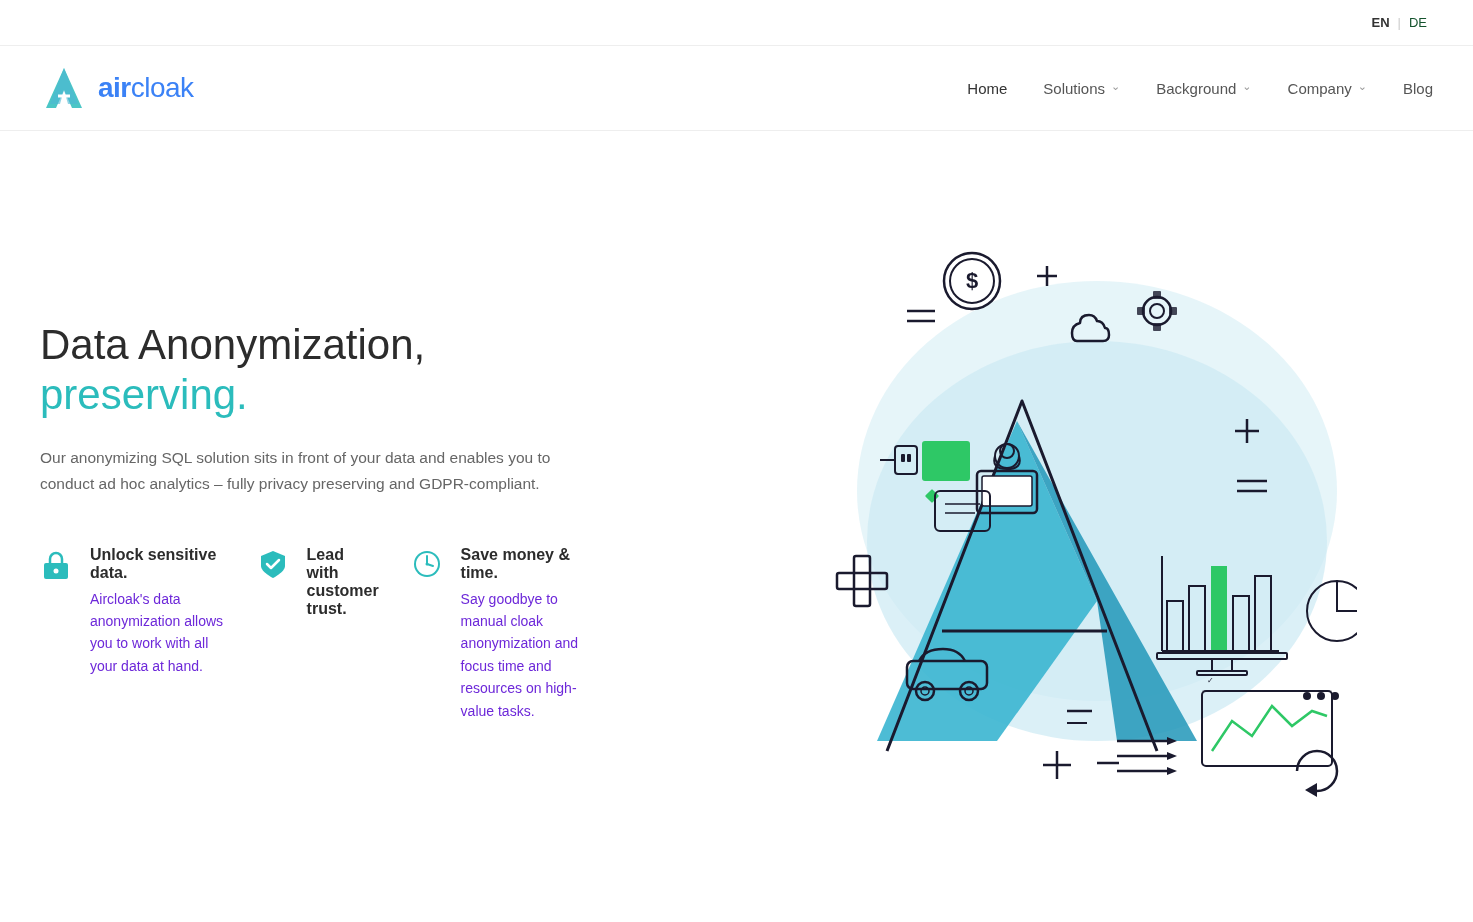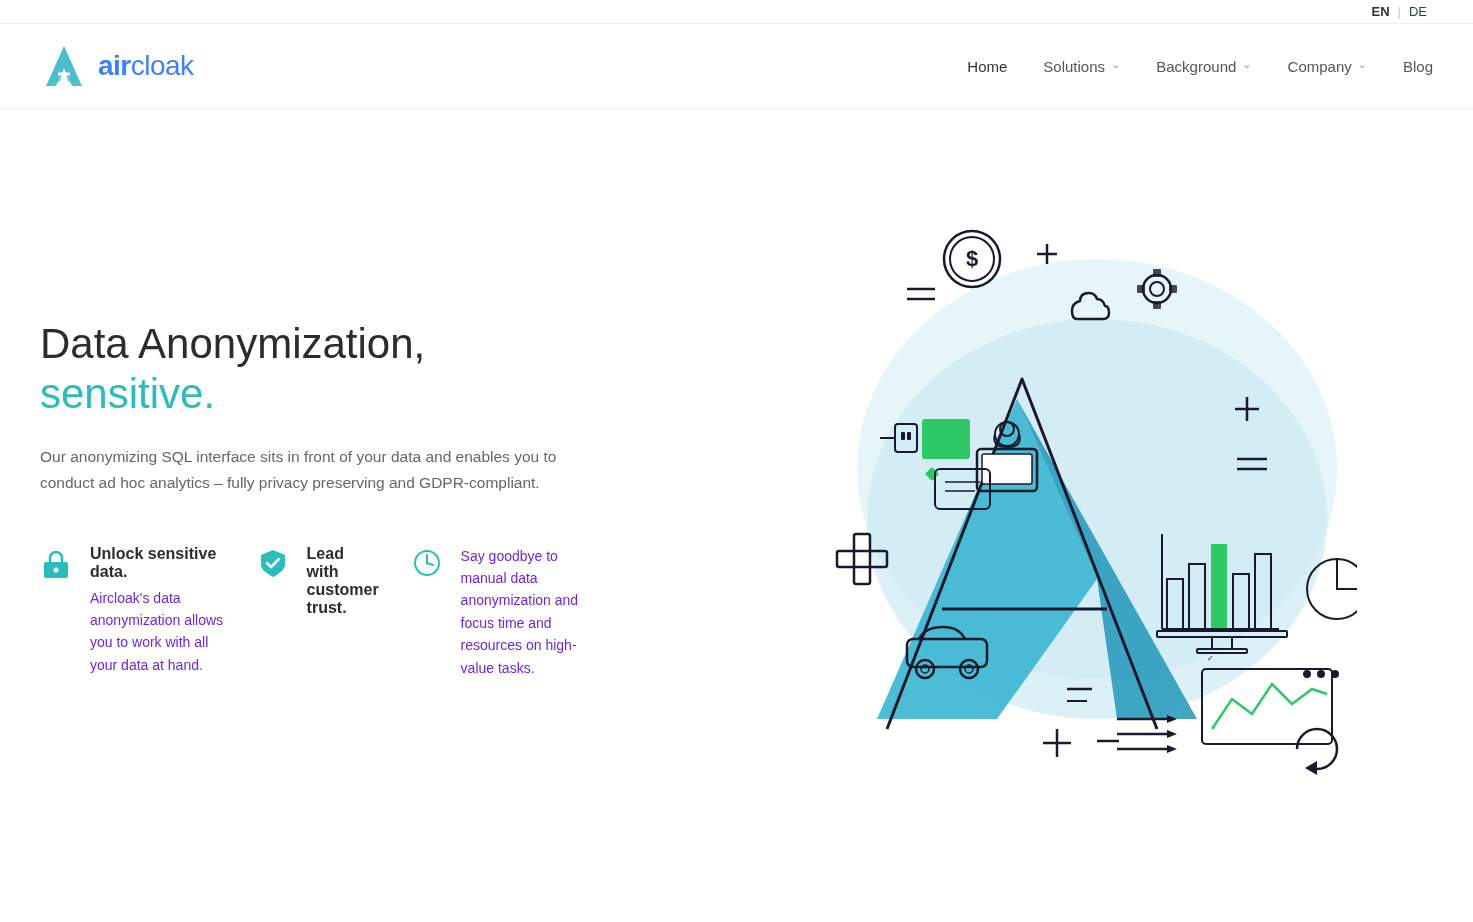--- a/index.html
+++ b/index.html
@@ -9,21 +9,21 @@
       color: #444;
       min-height: 922px;
       overflow-x: hidden;
     }
 
     
     .lang-bar {
       display: flex;
       justify-content: flex-end;
       align-items: center;
-      padding: 4px 40px;
+      padding: 15px 40px;
       border-bottom: 1px solid #eee;
       background: #fff;
       font-size: 13px;
     }
     .lang-bar span {
       margin: 0 6px;
       cursor: pointer;
       color: #14532d;
     }
     .lang-bar span.active {
@@ -228,23 +228,23 @@
     </a>
     <a class="nav-item" href="#">
       <span>Blog</span>
     </a>
   </nav>
 </header>
 
 <section class="hero">
   <div class="hero-left">
     <h1 class="hero-headline">
-      <span>Data Anonymization, </span><span class="accent">sensitive.</span>
+      <span>Data Anonymization, </span><span class="accent">preserving.</span>
     </h1>
-    <p class="hero-subtext">Our anonymizing SQL interface sits in front of your data and enables you to conduct ad hoc analytics – fully privacy preserving and GDPR-compliant.</p>
+    <p class="hero-subtext">Our anonymizing SQL solution sits in front of your data and enables you to conduct ad hoc analytics – fully privacy preserving and GDPR-compliant.</p>
 
     <div class="features">
 
       <div class="feature-item">
         <svg class="feature-icon" viewBox="0 0 32 32" xmlns="http://www.w3.org/2000/svg">
           <rect x="4" y="15" width="24" height="16" rx="2" fill="#2bbcbc"></rect>
           <path d="M10 15 V11 a6 6 0 0 1 12 0 V15" fill="none" stroke="#2bbcbc" stroke-width="2.5"></path>
           <circle cx="16" cy="23" r="2.5" fill="white"></circle>
         </svg>
         <div class="feature-content">
@@ -265,21 +265,22 @@
 
       <div class="feature-item">
         <svg class="feature-icon" viewBox="0 0 32 32" xmlns="http://www.w3.org/2000/svg">
           <circle cx="16" cy="16" r="13" fill="#2bbcbc"></circle>
           <circle cx="16" cy="16" r="11" fill="white"></circle>
           <circle cx="16" cy="16" r="1.5" fill="#2bbcbc"></circle>
           <line x1="16" y1="16" x2="16" y2="8" stroke="#2bbcbc" stroke-width="2" stroke-linecap="round"></line>
           <line x1="16" y1="16" x2="22" y2="18" stroke="#2bbcbc" stroke-width="2" stroke-linecap="round"></line>
         </svg>
         <div class="feature-content">
-          <p>Say goodbye to manual data anonymization and focus time and resources on high-value tasks.</p>
+          <h3>Save money &amp; time.</h3>
+          <p>Say goodbye to manual cloak anonymization and focus time and resources on high-value tasks.</p>
         </div>
       </div>
 
     </div>
   </div>
 
   <div class="hero-right">
     <div class="illustration-container">
 
       <div class="blob"></div>

